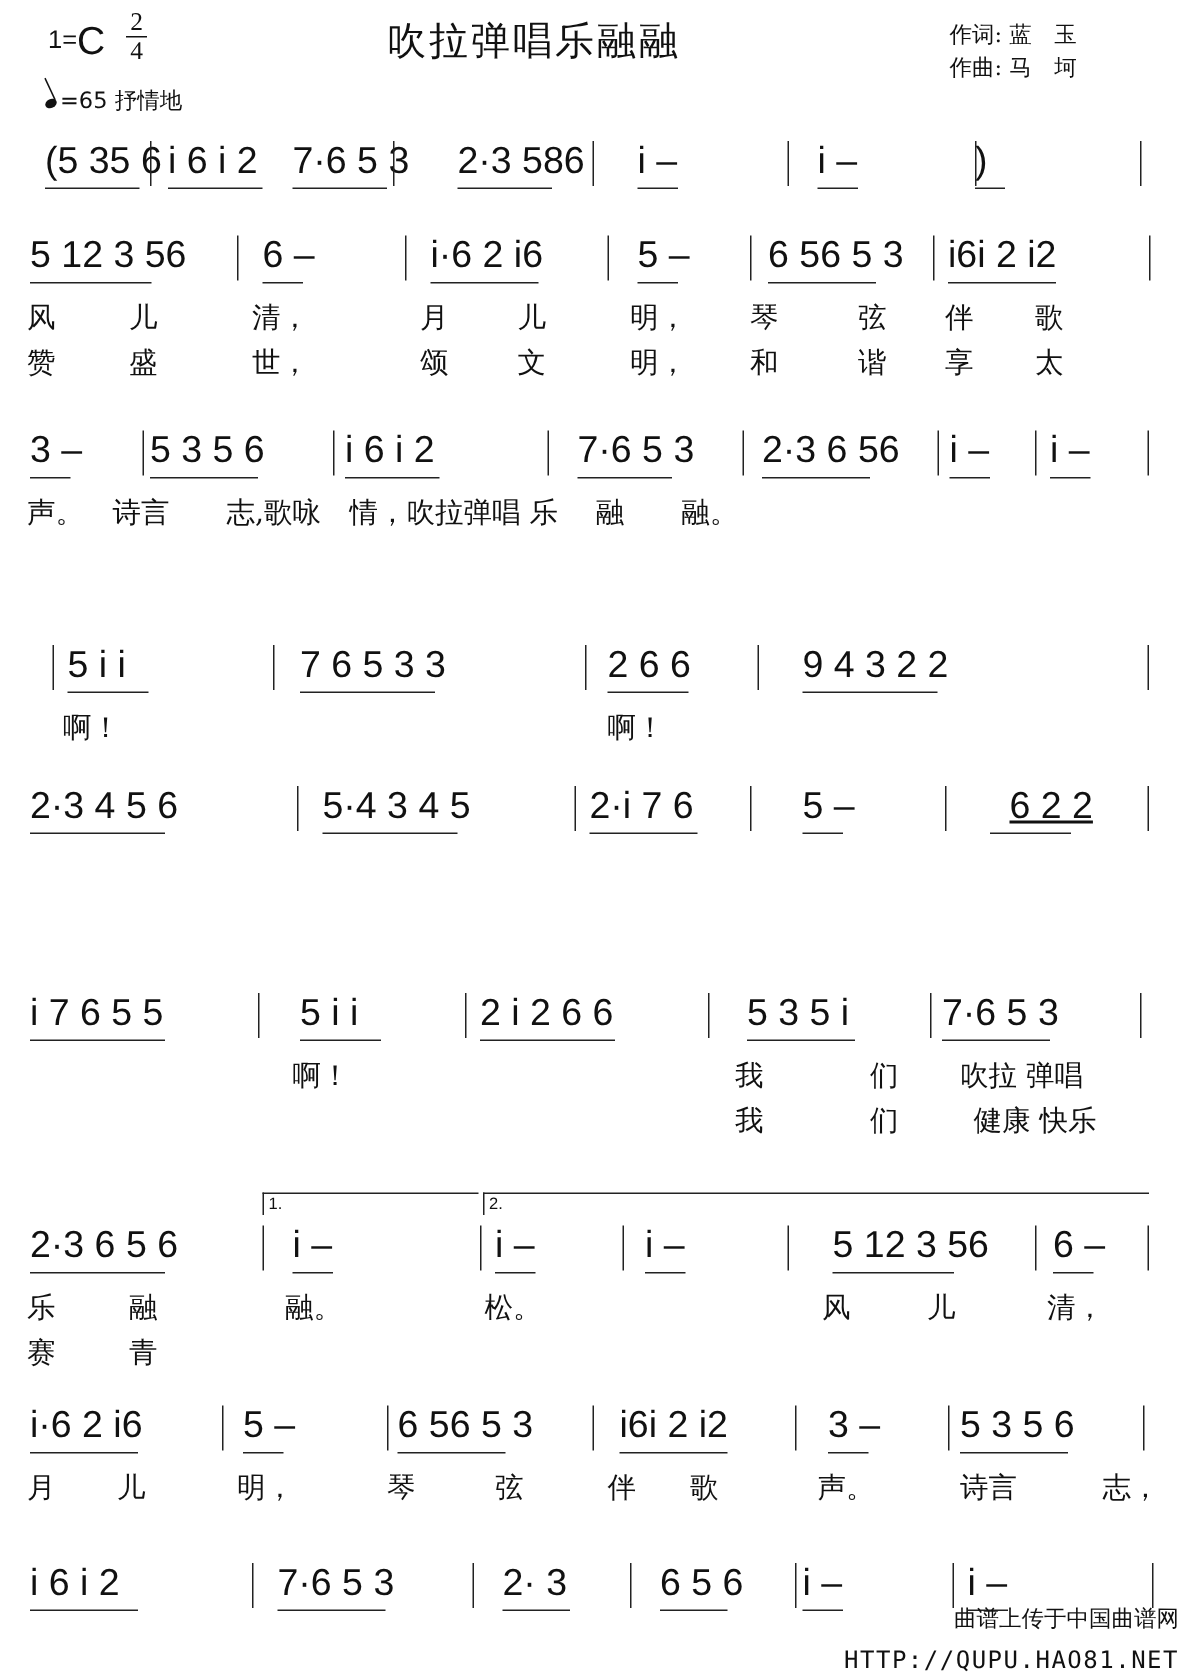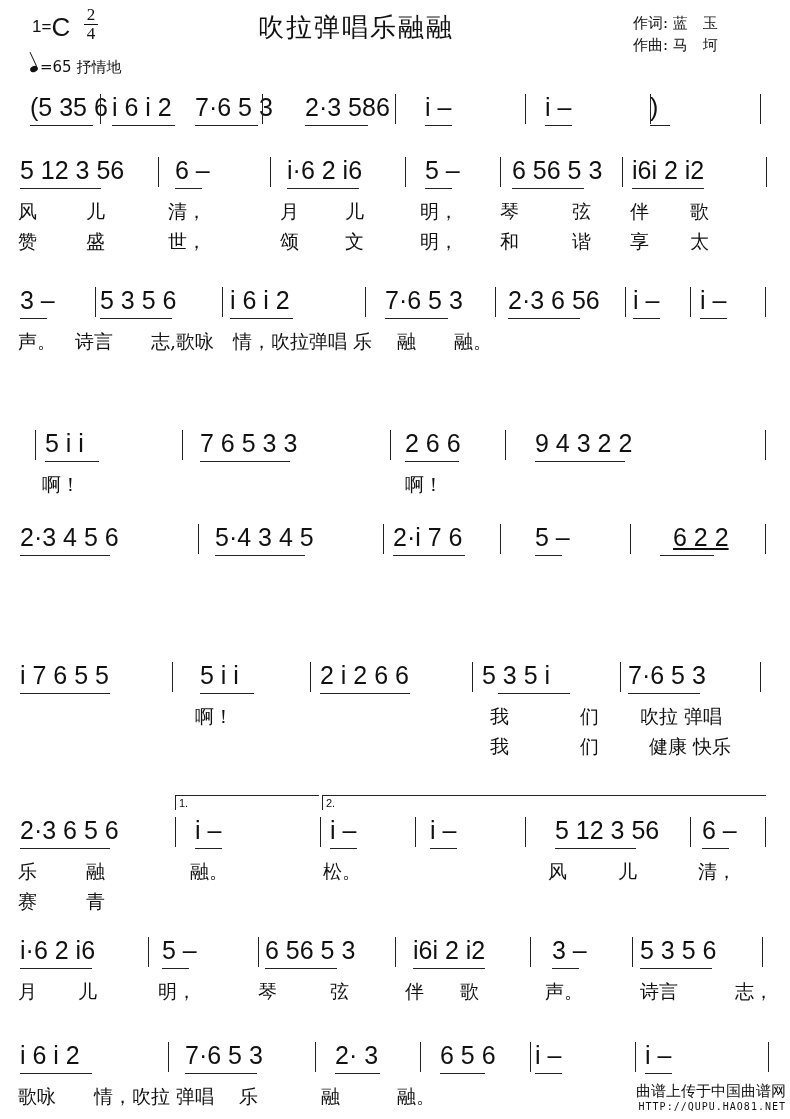--- a/index.html
+++ b/index.html
@@ -14,21 +14,21 @@
   .tempo { left:30px; top:58px; font-size:15px; font-family:"DejaVu Sans",sans-serif; }
   .tempo .note { display:inline-block; width:8px; height:6px; background:#111; border-radius:50%; transform:rotate(-25deg); margin-right:2px; position:relative; }
   .tempo .note::after { content:""; position:absolute; left:7px; top:-14px; width:1px; height:16px; background:#111; }
   .staff { position:absolute; left:0; width:790px; height:40px; }
   .n { position:absolute; font-family:"Liberation Sans",sans-serif; font-size:25px; font-weight:normal; top:0; line-height:30px; }
   .bar { position:absolute; top:2px; width:1px; height:30px; background:#222; }
   .ul { position:absolute; height:1px; background:#222; }
   .lyr { position:absolute; font-size:19px; font-family:"DejaVu Serif","Liberation Serif",serif; letter-spacing:0; }
   .volta { position:absolute; border-top:1px solid #222; border-left:1px solid #222; height:14px; font-size:11px; padding-left:3px; line-height:14px; font-family:"Liberation Sans",sans-serif; }
   .watermark { right:4px; bottom:4px; font-size:15px; text-align:right; line-height:16px; font-family:"DejaVu Sans",sans-serif; }
-  .watermark .url { font-size:10px; letter-spacing:1px; font-family:"DejaVu Sans Mono",monospace; }
+  .watermark .url { font-size:16px; letter-spacing:1px; font-family:"DejaVu Sans Mono",monospace;margin-top:12px; }
 </style>
 </head>
 <body>
 
 <div class="abs key">
   <span>1=</span><span class="c">C</span>
 </div>
 <div class="frac">
   <div>2</div>
   <div style="border-top:1px solid #111;">4</div>
@@ -164,21 +164,21 @@
       <div class="bar" style="left: 630px;"></div>
       <div class="bar" style="left: 765px;"></div>
     </div>
     <div class="staff" style="top: 660px;">
       <span class="n" style="left: 20px;">i 7 6 5  5</span>
       <div class="ul" style="left: 20px; top: 33px; width: 90px;"></div>
       <span class="n" style="left: 200px;">5 i  i</span>
       <div class="ul" style="left: 200px; top: 33px; width: 54px;"></div>
       <span class="n" style="left: 320px;">2 i 2 6  6</span>
       <div class="ul" style="left: 320px; top: 33px; width: 90px;"></div>
-      <span class="n" style="left: 482px;">5 3 5  i</span>
+      <span class="n" style="left: 498px;">5 3 5  i</span>
       <div class="ul" style="left: 498px; top: 33px; width: 72px;"></div>
       <span class="n" style="left: 628px;">7·6  5 3</span>
       <div class="ul" style="left: 628px; top: 33px; width: 72px;"></div>
       <div class="bar" style="left: 172px;"></div>
       <div class="bar" style="left: 310px;"></div>
       <div class="bar" style="left: 472px;"></div>
       <div class="bar" style="left: 620px;"></div>
       <div class="bar" style="left: 760px;"></div>
       <span class="lyr" style="left: 195px; top: 44px;">啊！</span>
       <span class="lyr" style="left: 490px; top: 44px;">我</span>
@@ -261,20 +261,19 @@
       <span class="n" style="left: 535px;">i –</span>
       <div class="ul" style="left: 535px; top: 33px; width: 27px;"></div>
       <span class="n" style="left: 645px;">i –</span>
       <div class="ul" style="left: 645px; top: 33px; width: 27px;"></div>
       <div class="bar" style="left: 168px;"></div>
       <div class="bar" style="left: 315px;"></div>
       <div class="bar" style="left: 420px;"></div>
       <div class="bar" style="left: 530px;"></div>
       <div class="bar" style="left: 635px;"></div>
       <div class="bar" style="left: 768px;"></div>
-      <span class="lyr" style="left: 18px; top: 44px;">歌咏　　情，吹拉 弹唱 　乐　　　 融　　　融。</span>
     </div>
   </div>
 
 <div class="abs watermark">
   <div>曲谱上传于中国曲谱网</div>
   <div class="url">HTTP://QUPU.HAO81.NET</div>
 </div>
 
 </body></html>

